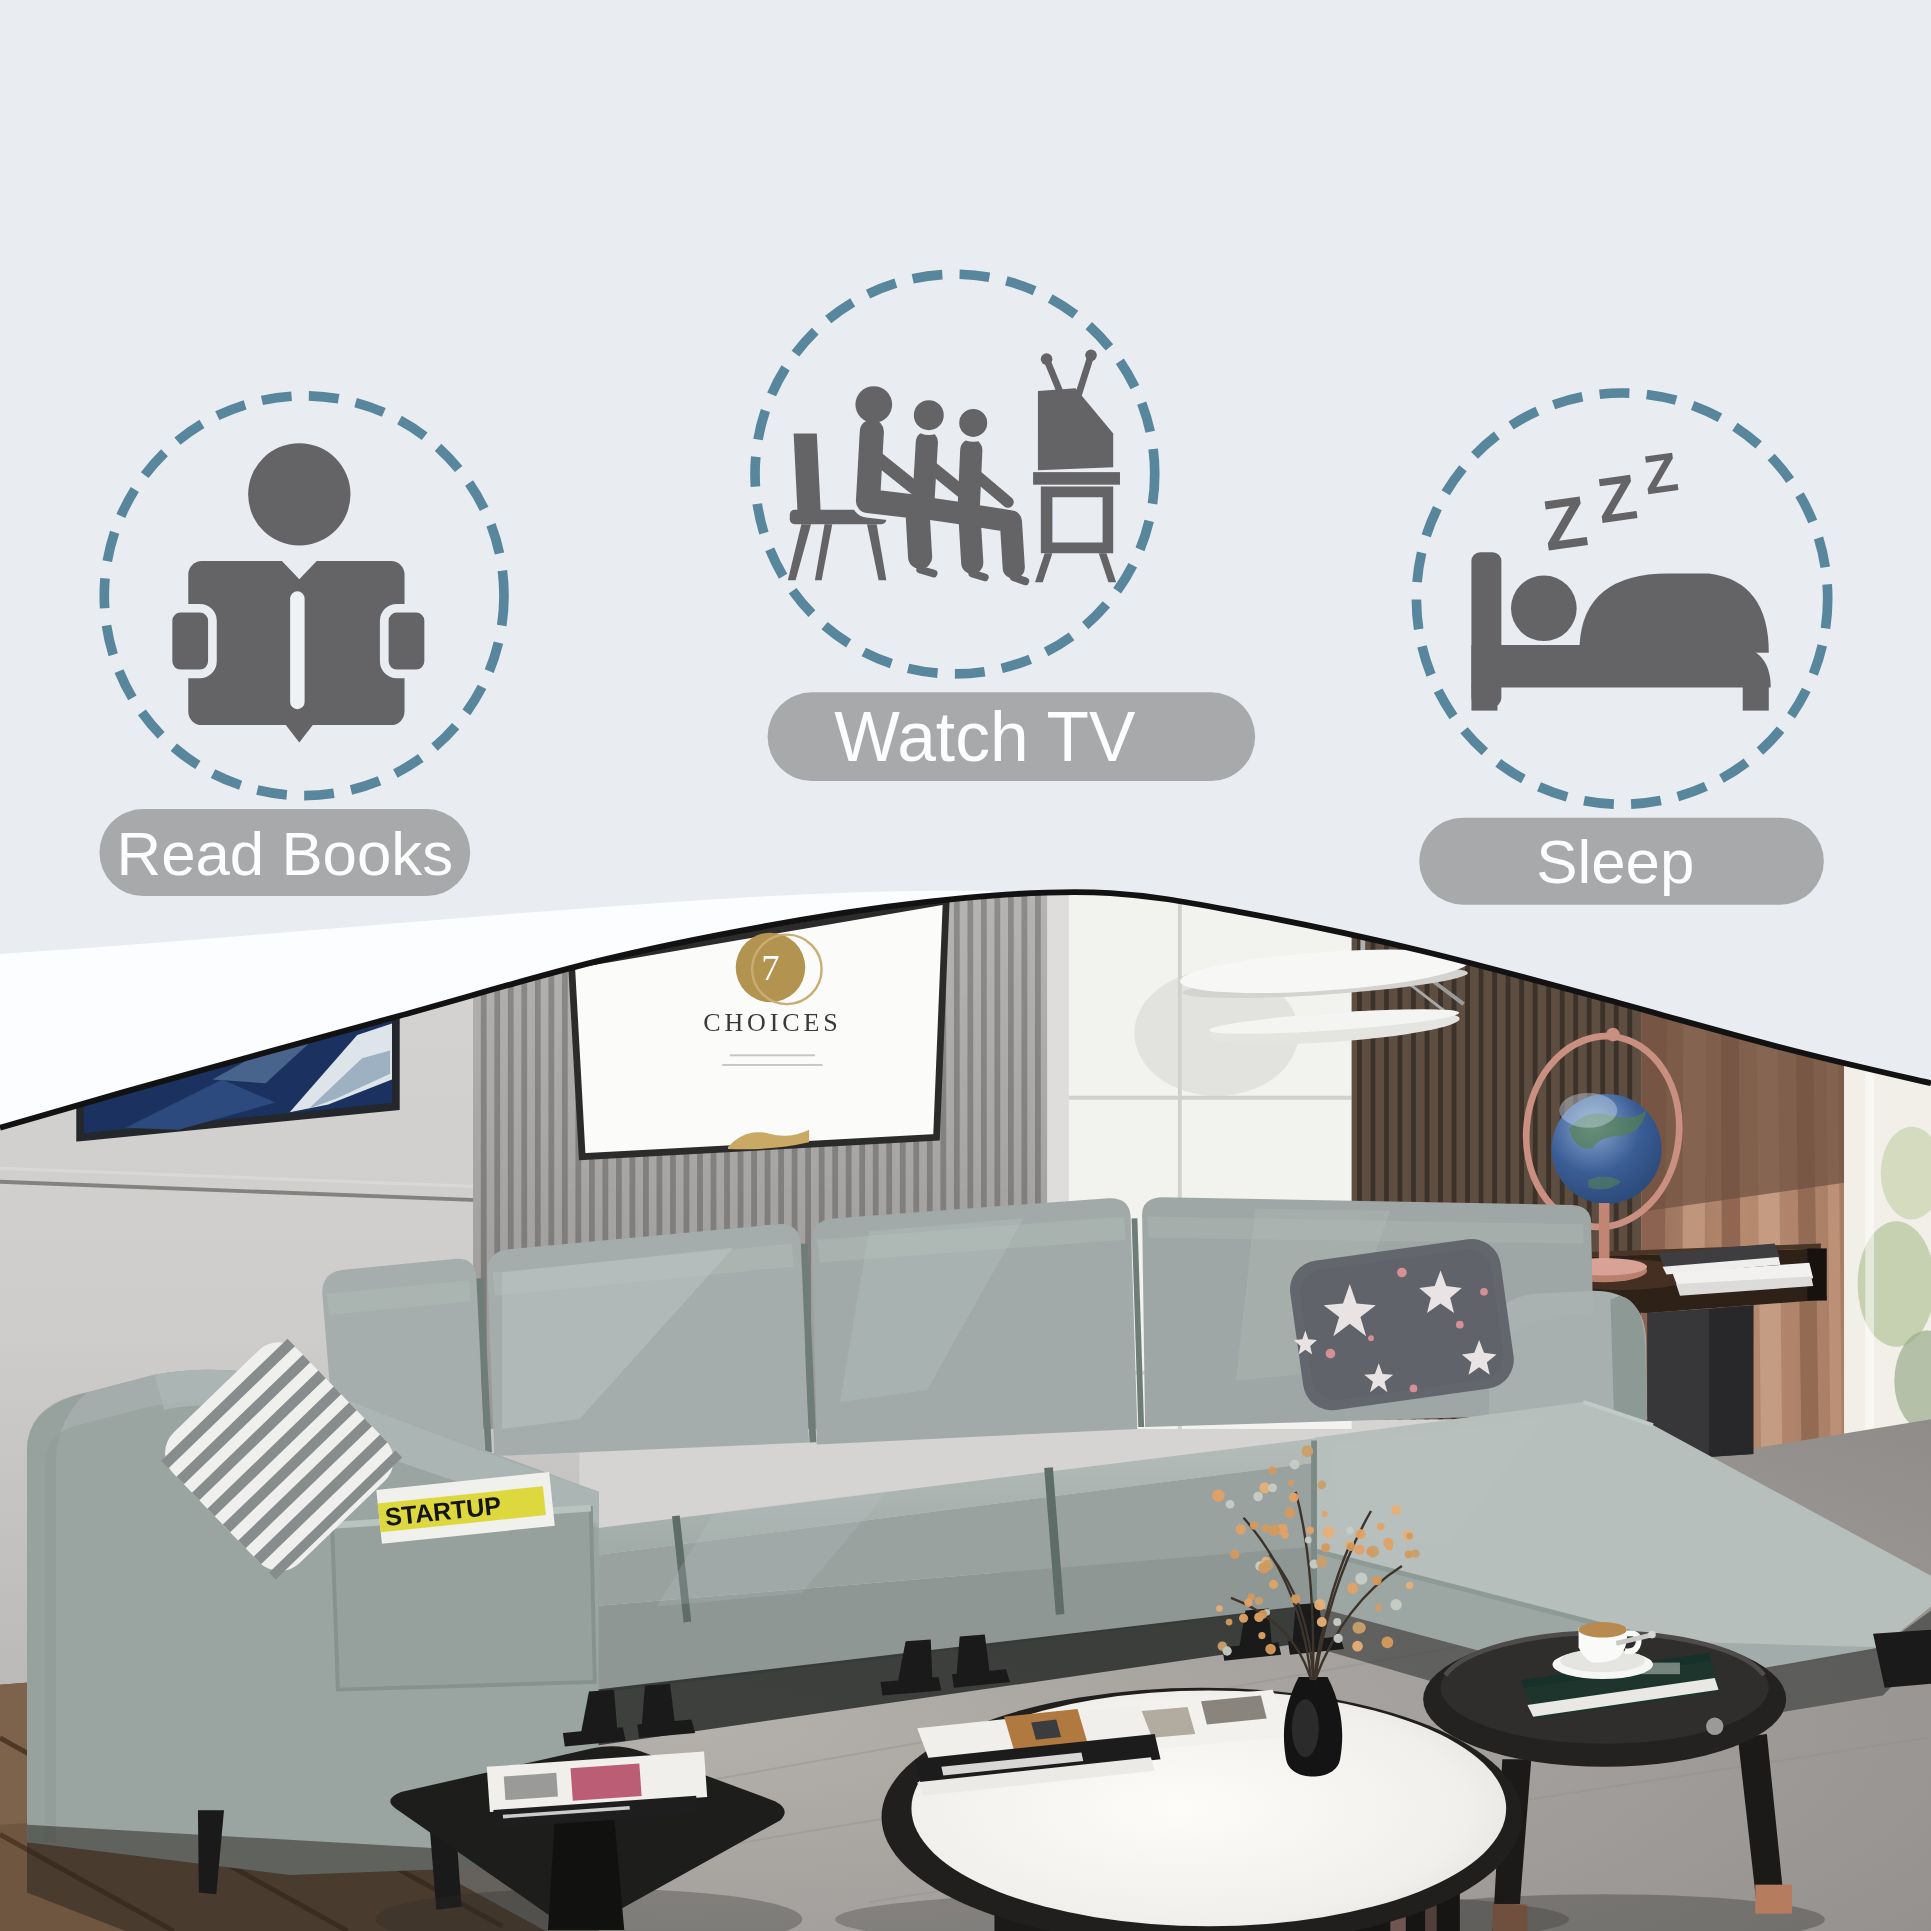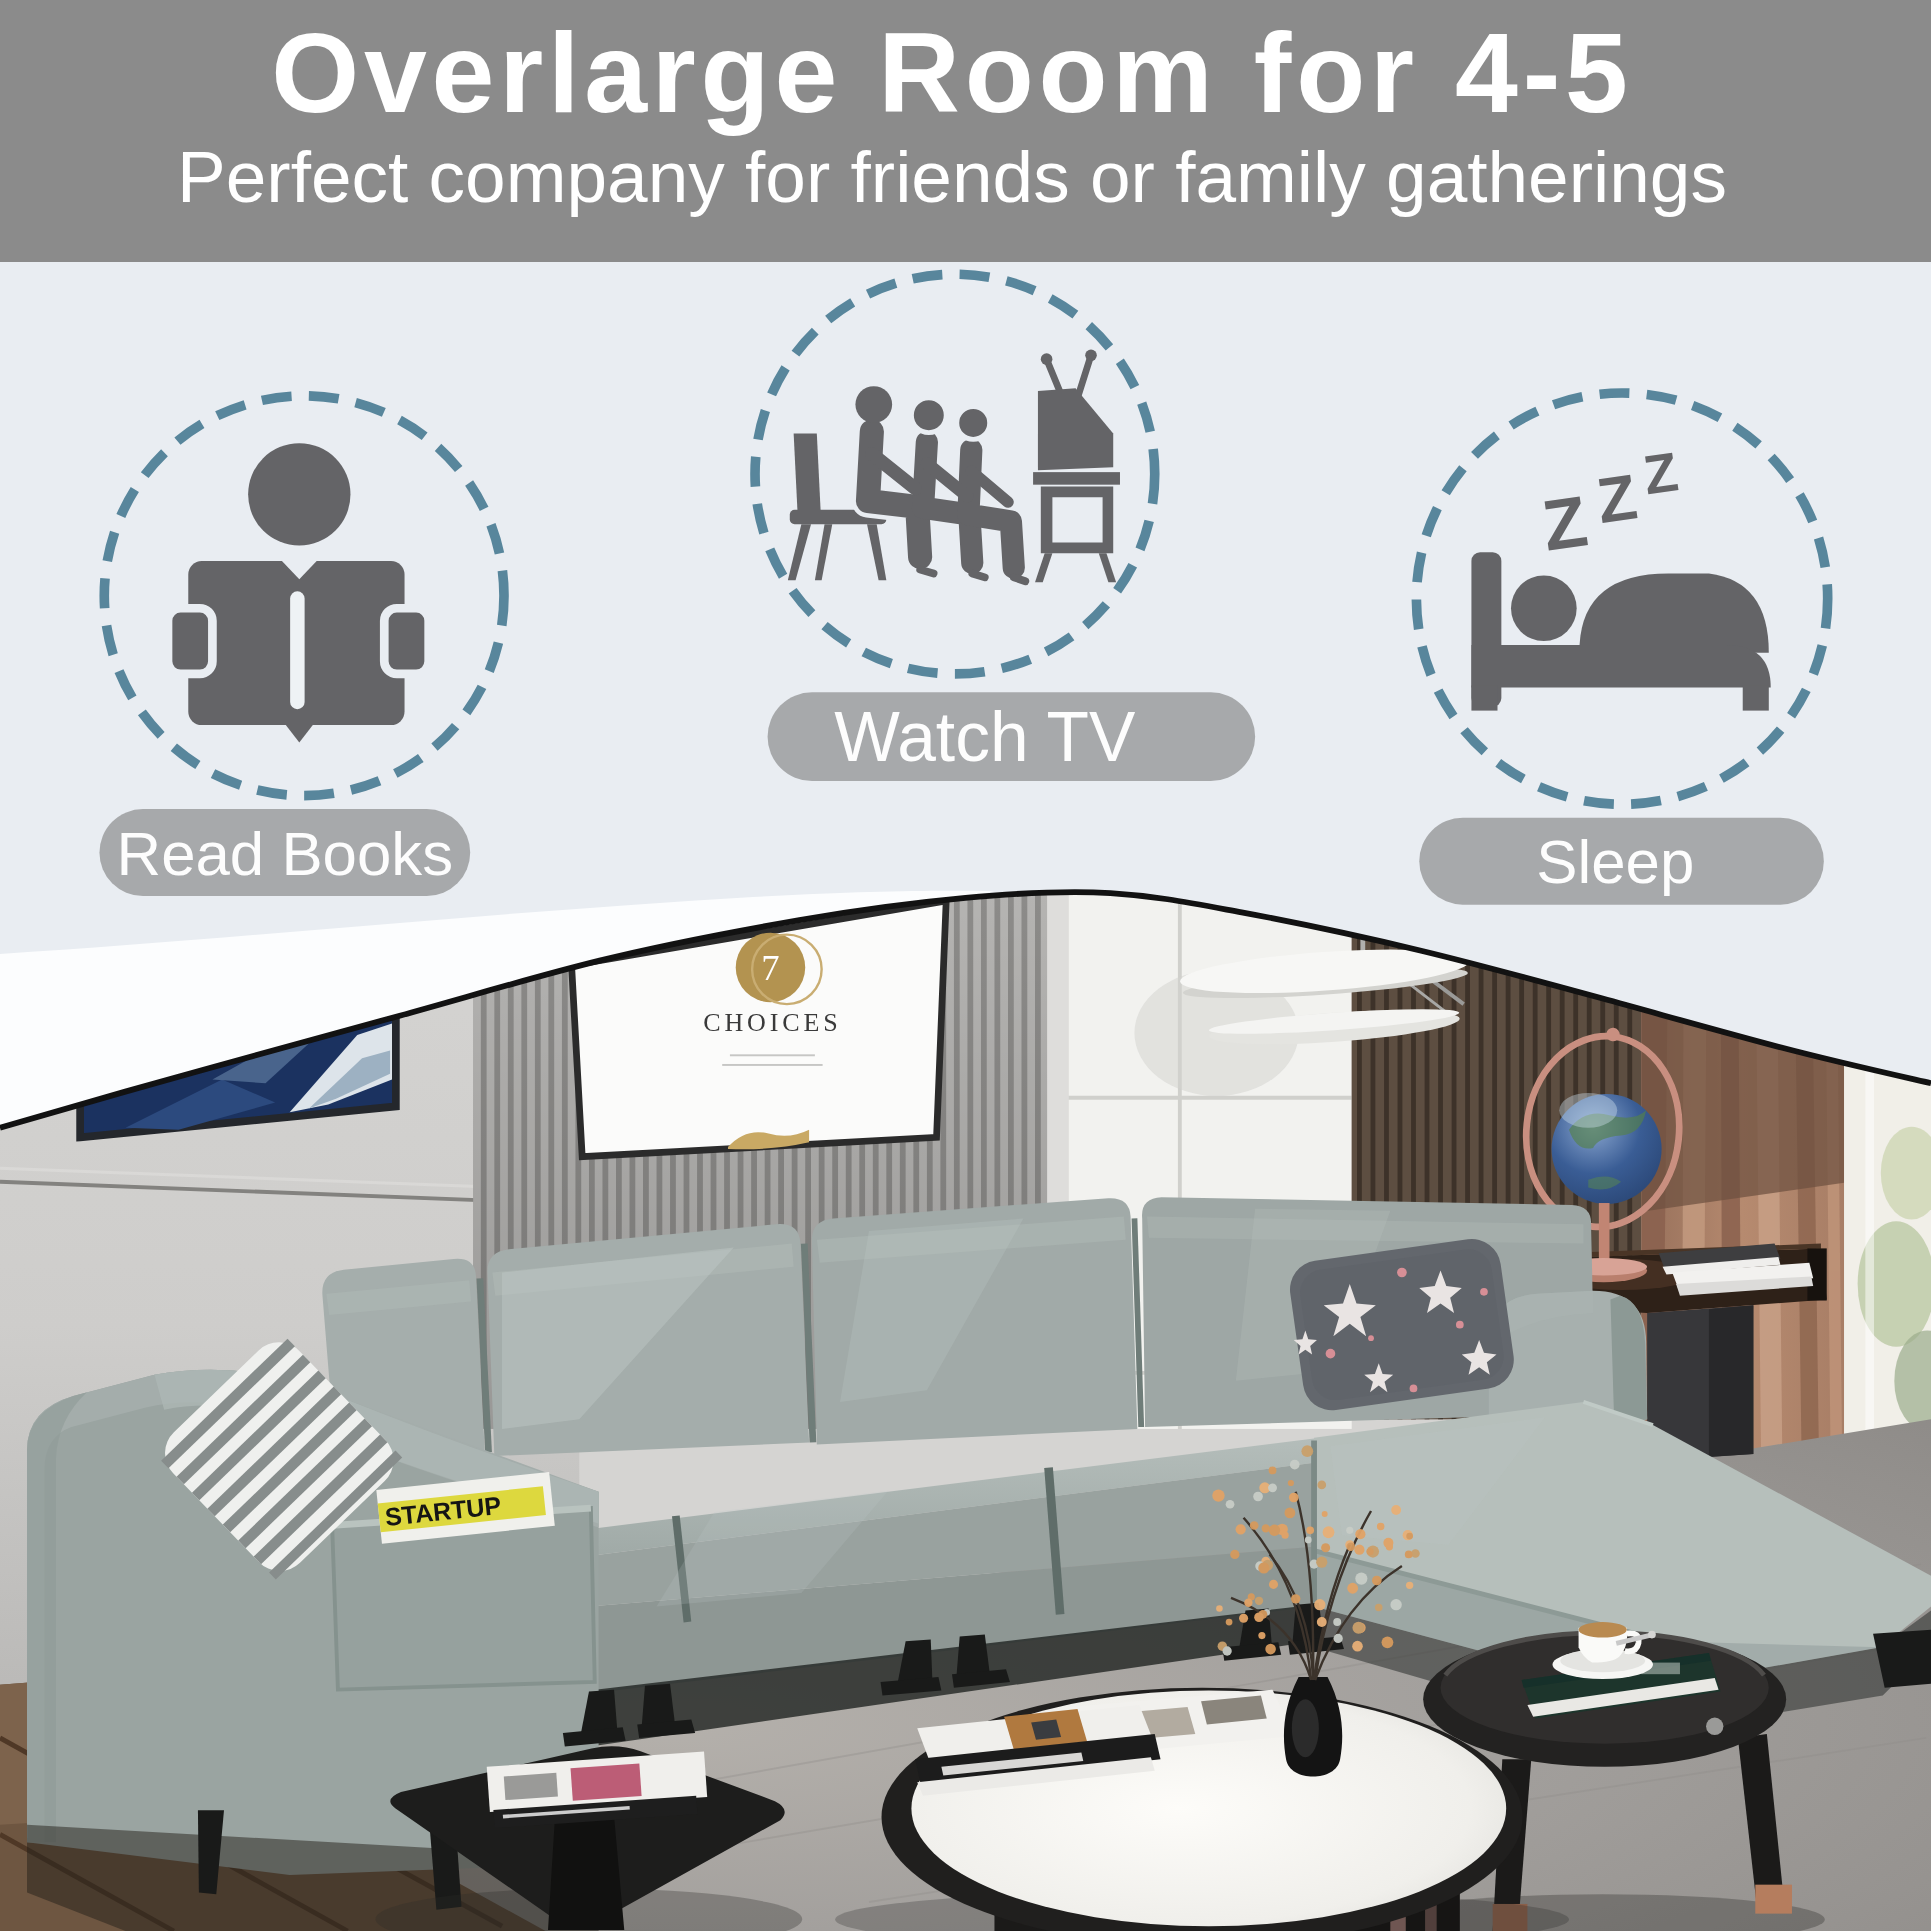--- a/index.html
+++ b/index.html
@@ -5,24 +5,20 @@
   html,body{margin:0;padding:0;}
   #page{position:relative;width:1931px;height:1931px;overflow:hidden;background:#e9edf2;font-family:"Liberation Sans", sans-serif;}
   #banner{position:absolute;left:0;top:0;width:1931px;height:262px;background:#8b8b8b;}
   #title{position:absolute;left:-13.5px;top:7.7px;width:1931px;text-align:center;color:#ffffff;font-weight:bold;font-size:113px;letter-spacing:4.8px;}
   #subtitle{position:absolute;left:-13.5px;top:135px;width:1931px;text-align:center;color:#ffffff;font-size:73px;letter-spacing:0px;}
   svg{position:absolute;left:0;top:0;}
 </style>
 </head>
 <body>
 <div id="page">
-  <div id="banner">
-    <div id="title">Overlarge Room for 4-5</div>
-    <div id="subtitle">Perfect company for friends or family gatherings</div>
-  </div>
   <svg id="art" width="1931" height="1931" viewBox="0 0 2000 2000">
     <defs>
       <clipPath id="photoClip">
         <path d="M 0 1168 C 34 1158 138 1128 207 1109 C 276 1090 345 1071 414 1052 C 483 1033 552 1012 621 995 C 690 978 765 964 828 953 C 891 942 946 935 1000 930 C 1054 925 1102 922 1150 925 C 1198 928 1232 935 1286 945 C 1340 955 1411 970 1473 985 C 1535 1000 1597 1017 1659 1034 C 1721 1051 1788 1070 1845 1085 C 1902 1100 1974 1116 2000 1122 L 2000 2000 L 0 2000 Z"></path>
       </clipPath>
       <linearGradient id="wallLeftG" x1="0" y1="0" x2="0" y2="1">
         <stop offset="0" stop-color="#d6d5d3"></stop>
         <stop offset="0.55" stop-color="#cecdcb"></stop>
         <stop offset="1" stop-color="#b8b7b5"></stop>
       </linearGradient>

